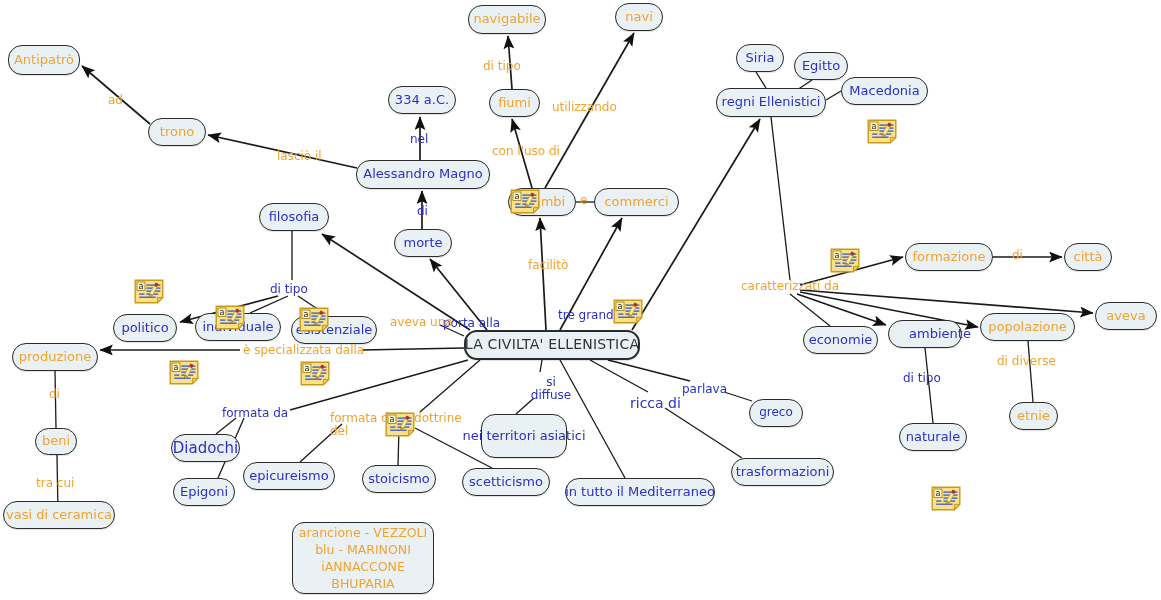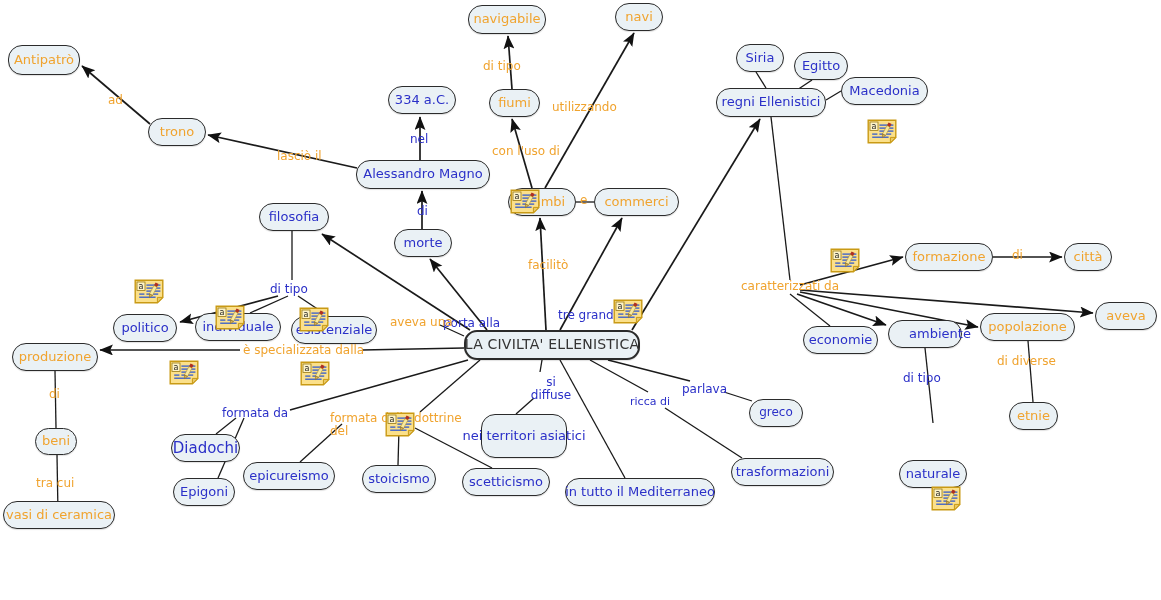--- a/index.html
+++ b/index.html
@@ -117,21 +117,21 @@
       <div class="node blue" style="left: 736px; top: 44px; width: 48px; height: 28px; font-size: 13px;">Siria</div>
       <div class="node blue" style="left: 794px; top: 52px; width: 54px; height: 28px; font-size: 13px;">Egitto</div>
       <div class="node blue" style="left: 841px; top: 77px; width: 87px; height: 28px; font-size: 13px;">Macedonia</div>
       <div class="node blue" style="left: 716px; top: 88px; width: 110px; height: 29px; font-size: 13px;">regni Ellenistici</div>
       <div class="node orange" style="left: 905px; top: 243px; width: 88px; height: 28px; font-size: 13px;">formazione</div>
       <div class="node orange" style="left: 1064px; top: 243px; width: 48px; height: 28px; font-size: 13px;">città</div>
       <div class="node orange" style="left: 1095px; top: 302px; width: 62px; height: 28px; font-size: 13px;">aveva</div>
       <div class="node blue" style="left: 803px; top: 326px; width: 75px; height: 28px; font-size: 13px;">economie</div>
       <div class="node blue" style="left: 888px; top: 320px; width: 74px; height: 28px; font-size: 13px; padding-left: 30px;">ambiente</div>
       <div class="node orange" style="left: 980px; top: 313px; width: 95px; height: 28px; font-size: 13px;">popolazione</div>
-      <div class="node blue" style="left: 899px; top: 423px; width: 68px; height: 28px; font-size: 13px; margin-top: 37px;">naturale</div>
+      <div class="node blue" style="left: 899px; top: 423px; width: 68px; height: 28px; font-size: 13px;">naturale</div>
       <div class="node orange" style="left: 1009px; top: 402px; width: 49px; height: 28px; font-size: 13px;">etnie</div>
       <div class="node blue" style="left: 113px; top: 314px; width: 64px; height: 28px; font-size: 13px;">politico</div>
       <div class="node blue" style="left: 195px; top: 313px; width: 86px; height: 28px; font-size: 13px;">individuale</div>
       <div class="node blue" style="left: 291px; top: 316px; width: 86px; height: 28px; font-size: 13px;">esistenziale</div>
       <div class="node orange" style="left: 12px; top: 343px; width: 86px; height: 28px; font-size: 13px;">produzione</div>
       <div class="node orange" style="left: 35px; top: 428px; width: 42px; height: 27px; font-size: 13px;">beni</div>
       <div class="node orange" style="left: 3px; top: 501px; width: 112px; height: 28px; font-size: 13px;">vasi di ceramica</div>
       <div class="node blue" style="left: 171px; top: 434px; width: 69px; height: 28px; font-size: 15px;">Diadochi</div>
       <div class="node blue" style="left: 173px; top: 478px; width: 62px; height: 28px; font-size: 13px;">Epigoni</div>
       <div class="node blue" style="left: 243px; top: 462px; width: 92px; height: 28px; font-size: 13px;">epicureismo</div>
@@ -156,21 +156,21 @@
       <div class="elabel blue" style="left: 558px; top: 309px; font-size: 12px;">tre grandi</div>
       <div class="elabel blue" style="left: 443px; top: 288px; font-size: 12px; margin-top: 29px;">porta alla</div>
       <div class="elabel orange" style="left: 390px; top: 316px; font-size: 12px;">aveva una</div>
       <div class="elabel blue" style="left: 270px; top: 283px; font-size: 12px;">di tipo</div>
       <div class="elabel orange" style="left: 243px; top: 344px; font-size: 12px;">è specializzata dalla</div>
       <div class="elabel orange" style="left: 49px; top: 388px; font-size: 12px;">di</div>
       <div class="elabel orange" style="left: 36px; top: 477px; font-size: 12px;">tra cui</div>
       <div class="elabel blue" style="left: 222px; top: 407px; font-size: 12px;">formata da</div>
       <div class="elabel orange" style="left: 330px; top: 412px; font-size: 12px; width: 150px; white-space: normal; text-align: left;">formata dalle dottrine del</div>
       <div class="elabel blue" style="left: 528px; top: 376px; font-size: 12px; width: 46px; white-space: normal;">si diffuse</div>
-      <div class="elabel blue" style="left: 630px; top: 396px; font-size: 11px;">ricca di</div>
+      <div class="elabel blue" style="left: 630px; top: 396px; font-size: 14px;">ricca di</div>
       <div class="elabel blue" style="left: 682px; top: 383px; font-size: 12px;">parlava</div>
       <div class="elabel orange" style="left: 741px; top: 280px; font-size: 12px;">caratterizzati da</div>
       <div class="elabel orange" style="left: 1012px; top: 249px; font-size: 12px;">di</div>
       <div class="elabel blue" style="left: 903px; top: 372px; font-size: 12px;">di tipo</div>
       <div class="elabel orange" style="left: 997px; top: 355px; font-size: 12px;">di diverse</div>
     </div>
   <div id="note-layer">
       <div class="noteicon" style="left: 510px; top: 189px;">
 <svg viewBox="0 0 30 25" xmlns="http://www.w3.org/2000/svg">
   <path d="M1.2,1.2 H28.8 V18.4 L23.4,23.8 H1.2 Z" fill="#fbe08a" stroke="#c99a14" stroke-width="1.4"></path>
@@ -397,13 +397,19 @@
   </g>
   <g transform="translate(21.6,3.4) rotate(28)">
     <rect x="0" y="0" width="3.4" height="3.6" fill="#b03020"></rect>
     <rect x="0" y="3.6" width="3.4" height="9.4" fill="#f6e9a0" stroke="#b08b20" stroke-width="0.5"></rect>
     <path d="M0,13 L3.4,13 L1.7,16.4 Z" fill="#d8b15a" stroke="#8a6a12" stroke-width="0.5"></path>
   </g>
 </svg>
       </div>
     </div>
 
+  <div class="node legend" id="legend-box" style="left: 292px; top: 522px; width: 142px; height: 72px; font-size: 12.5px;">
+      <div>arancione - VEZZOLI</div>
+      <div>blu - MARINONI</div>
+      <div>iANNACCONE</div>
+      <div>BHUPARIA</div>
+    </div>
 </div>
 
 </body></html>

